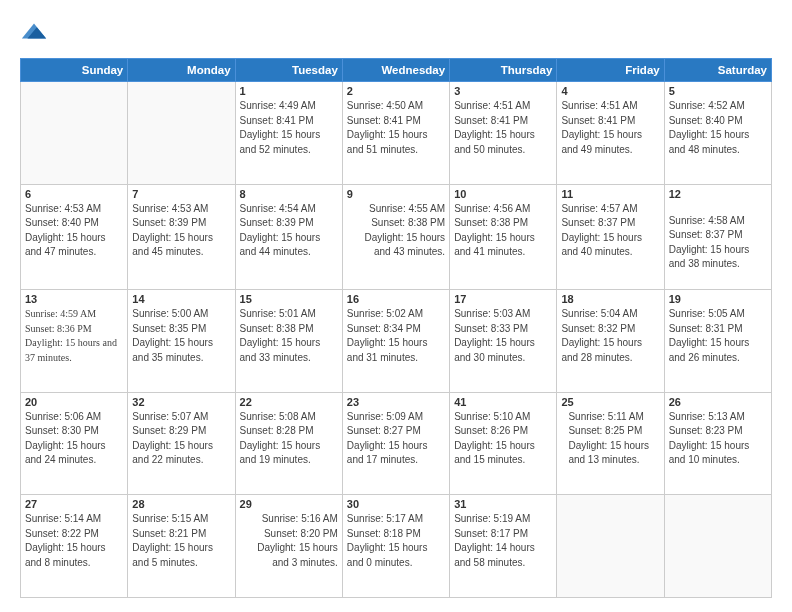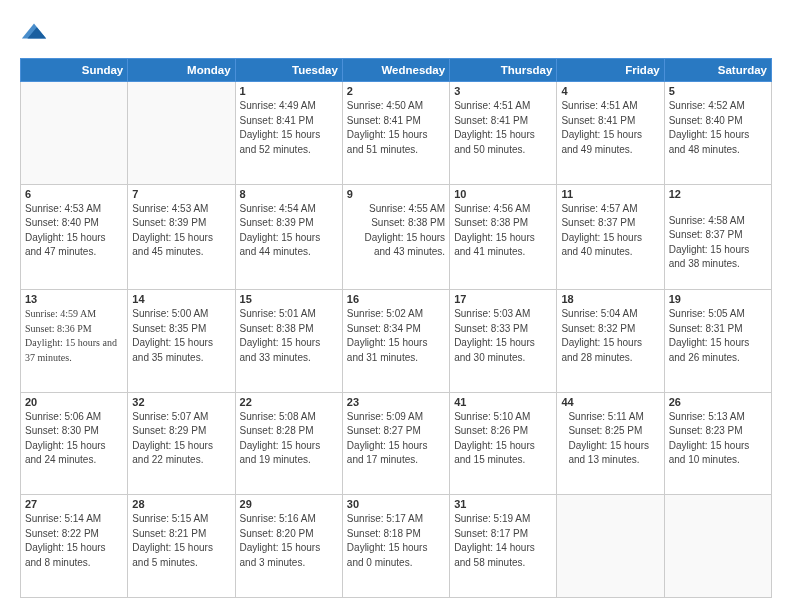--- a/index.html
+++ b/index.html
@@ -284,21 +284,21 @@
 Sunset: 8:27 PM
 Daylight: 15 hours and 17 minutes.</div>
           </td>
           <td>
             <span class="day-num">41</span>
             <div class="day-detail" style="white-space: pre-line;">Sunrise: 5:10 AM
 Sunset: 8:26 PM
 Daylight: 15 hours and 15 minutes.</div>
           </td>
           <td>
-            <span class="day-num">44</span>
+            <span class="day-num">25</span>
             <div class="day-detail" style="white-space: pre-line; margin-left: 7px;">Sunrise: 5:11 AM
 Sunset: 8:25 PM
 Daylight: 15 hours and 13 minutes.</div>
           </td>
           <td>
             <span class="day-num">26</span>
             <div class="day-detail" style="white-space: pre-line;">Sunrise: 5:13 AM
 Sunset: 8:23 PM
 Daylight: 15 hours and 10 minutes.</div>
           </td>
@@ -311,21 +311,21 @@
 Daylight: 15 hours and 8 minutes.</div>
           </td>
           <td>
             <span class="day-num">28</span>
             <div class="day-detail" style="white-space: pre-line;">Sunrise: 5:15 AM
 Sunset: 8:21 PM
 Daylight: 15 hours and 5 minutes.</div>
           </td>
           <td>
             <span class="day-num">29</span>
-            <div class="day-detail" style="white-space: pre-line;">Sunrise: 5:16 AM
+            <div class="day-detail" style="white-space: pre-line; text-align: right;">Sunrise: 5:16 AM
 Sunset: 8:20 PM
 Daylight: 15 hours and 3 minutes.</div>
           </td>
           <td>
             <span class="day-num">30</span>
             <div class="day-detail" style="white-space: pre-line;">Sunrise: 5:17 AM
 Sunset: 8:18 PM
 Daylight: 15 hours and 0 minutes.</div>
           </td>
           <td>

